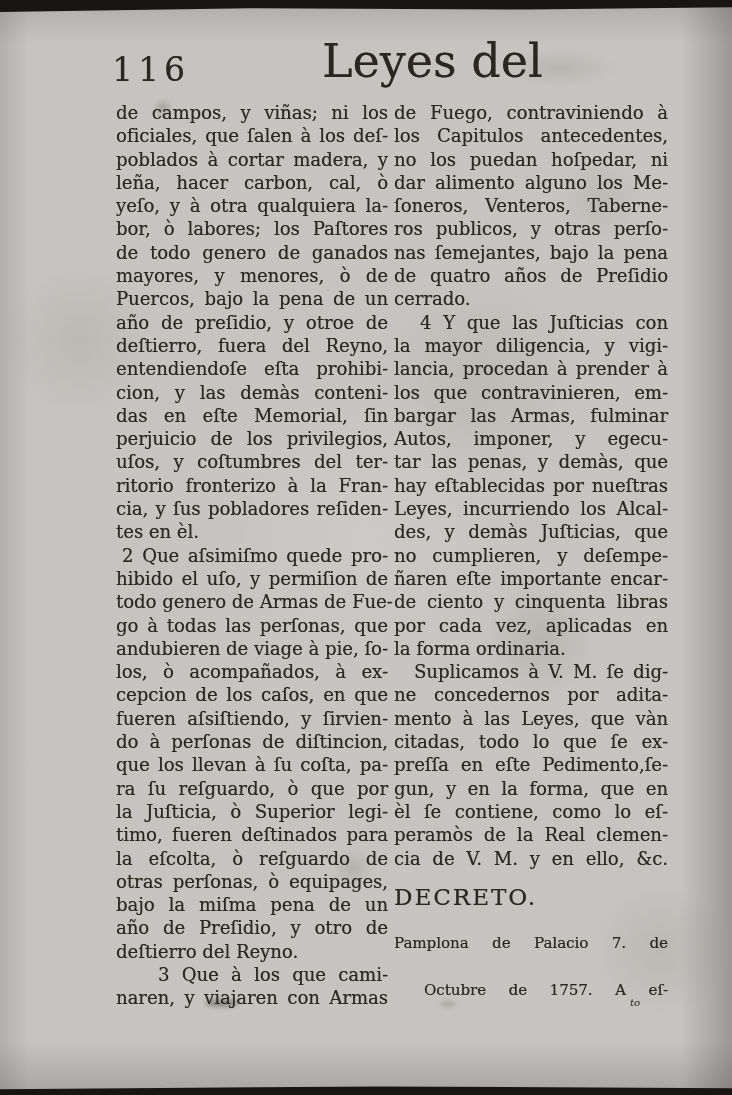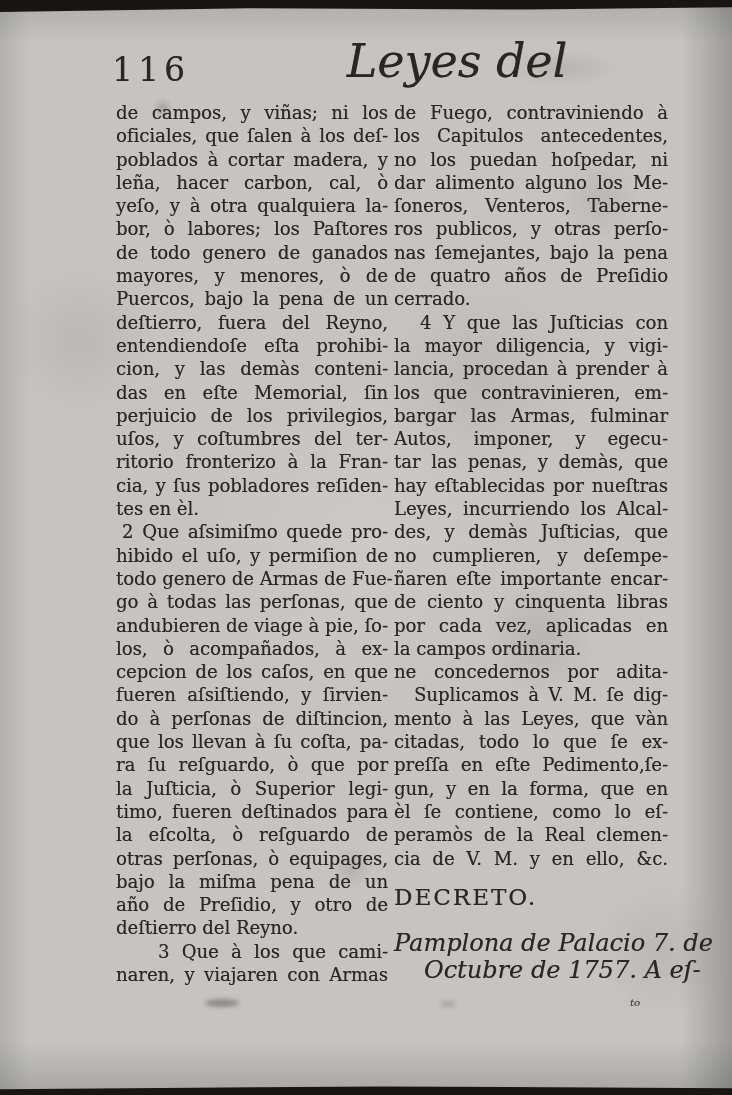--- a/index.html
+++ b/index.html
@@ -26,40 +26,40 @@
   .edge-band{position:absolute;left:0;width:100%;background:#181614;}
   .edge-band.top{top:0;height:12px;clip-path:polygon(0 0,100% 0,100% 60%,72% 80%,34% 68%,0 100%);}
   .edge-band.bottom{bottom:0;height:9px;clip-path:polygon(0 100%,100% 100%,100% 25%,52% 5%,0 35%);}
   .ink{text-shadow:0.3px 0.3px 0.6px rgba(43,38,32,.55);}
   .pagenum{
     position:absolute;left:112px;top:50px;
     font-size:33px;letter-spacing:5px;
   }
   .running-title{
     position:absolute;left:322px;top:34px;width:270px;
-    text-align:center;font-size:46px;font-style:italic;
+    font-size:46px;
   }
   .col{position:absolute;top:101px;overflow:visible;}
   .col.left{left:116px;width:272px;}
   .col.right{left:394px;width:274px;}
   .tline{
     font-size:18px;line-height:23.3px;height:23.3px;
     text-align:justify;text-align-last:justify;
     white-space:nowrap;
   }
   .tline.end{text-align-last:left;}
   .decree-heading{
     margin-top:14px;
     text-align:left;
     font-size:23px;letter-spacing:2px;
   }
   .decree-lines{margin-top:20px;}
   .dline{
-    font-style:italic;font-size:24px;line-height:27px;
-    text-align:justify;text-align-last:justify;white-space:nowrap;
+    font-size:15px;line-height:27px;
+    text-align:justify;text-align-last:justify;white-space:nowrap;margin-top:20px;
   }
   .catchword{
     position:absolute;left:560px;top:997px;width:80px;
     font-style:italic;font-size:10px;text-align:right;
     opacity:.85;
   }
   .smudge{position:absolute;background:rgba(40,36,32,.35);filter:blur(2px);border-radius:50%;}
   .smudge.a{left:205px;top:999px;width:34px;height:8px;}
   .smudge.b{left:440px;top:1001px;width:16px;height:6px;opacity:.5;}
   .ghost{position:absolute;left:500px;top:48px;width:120px;height:40px;
@@ -79,20 +79,21 @@
   <div class="col left ink" id="left-col">
       <div class="tline">de campos, y viñas; ni los</div>
       <div class="tline">oficiales, que ſalen à los deſ-</div>
       <div class="tline">poblados à cortar madera, y</div>
       <div class="tline">leña, hacer carbon, cal, ò</div>
       <div class="tline">yeſo, y à otra qualquiera la-</div>
       <div class="tline">bor, ò labores; los Paſtores</div>
       <div class="tline">de todo genero de ganados</div>
       <div class="tline">mayores, y menores, ò de</div>
       <div class="tline">Puercos, bajo la pena de un</div>
+      <div class="tline">año de preſidio, y otroe de</div>
       <div class="tline">deſtierro, fuera del Reyno,</div>
       <div class="tline">entendiendoſe eſta prohibi-</div>
       <div class="tline">cion, y las demàs conteni-</div>
       <div class="tline">das en eſte Memorial, ſin</div>
       <div class="tline">perjuicio de los privilegios,</div>
       <div class="tline">uſos, y coſtumbres del ter-</div>
       <div class="tline">ritorio fronterizo à la Fran-</div>
       <div class="tline">cia, y ſus pobladores reſiden-</div>
       <div class="tline end">tes en èl.</div>
       <div class="tline" style="padding-left: 6px;">2 Que aſsimiſmo quede pro-</div>
@@ -135,23 +136,23 @@
         <div class="tline">bargar las Armas, fulminar</div>
         <div class="tline">Autos, imponer, y egecu-</div>
         <div class="tline">tar las penas, y demàs, que</div>
         <div class="tline">hay eſtablecidas por nueſtras</div>
         <div class="tline">Leyes, incurriendo los Alcal-</div>
         <div class="tline">des, y demàs Juſticias, que</div>
         <div class="tline">no cumplieren, y deſempe-</div>
         <div class="tline">ñaren eſte importante encar-</div>
         <div class="tline">de ciento y cinquenta libras</div>
         <div class="tline">por cada vez, aplicadas en</div>
-        <div class="tline end">la campos ordinaria.</div>
+        <div class="tline end">la forma ordinaria.</div>
+        <div class="tline" style="padding-left: 20px;">Suplicamos à V. M. ſe dig-</div>
         <div class="tline">ne concedernos por adita-</div>
-        <div class="tline" style="padding-left: 20px;">Suplicamos à V. M. ſe dig-</div>
         <div class="tline">mento à las Leyes, que vàn</div>
         <div class="tline">citadas, todo lo que ſe ex-</div>
         <div class="tline">preſſa en eſte Pedimento,ſe-</div>
         <div class="tline">gun, y en la forma, que en</div>
         <div class="tline">èl ſe contiene, como lo eſ-</div>
         <div class="tline">peramòs de la Real clemen-</div>
         <div class="tline">cia de V. M. y en ello, &amp;c.</div>
       </div>
     <div class="decree-heading ink">DECRETO.</div>
     <div class="decree-lines" id="decree-lines">

